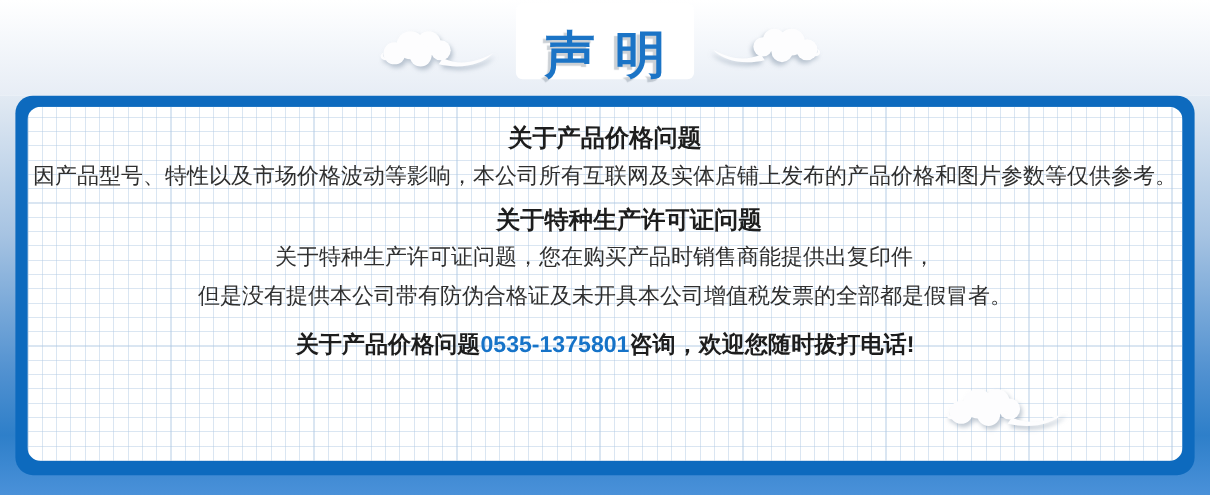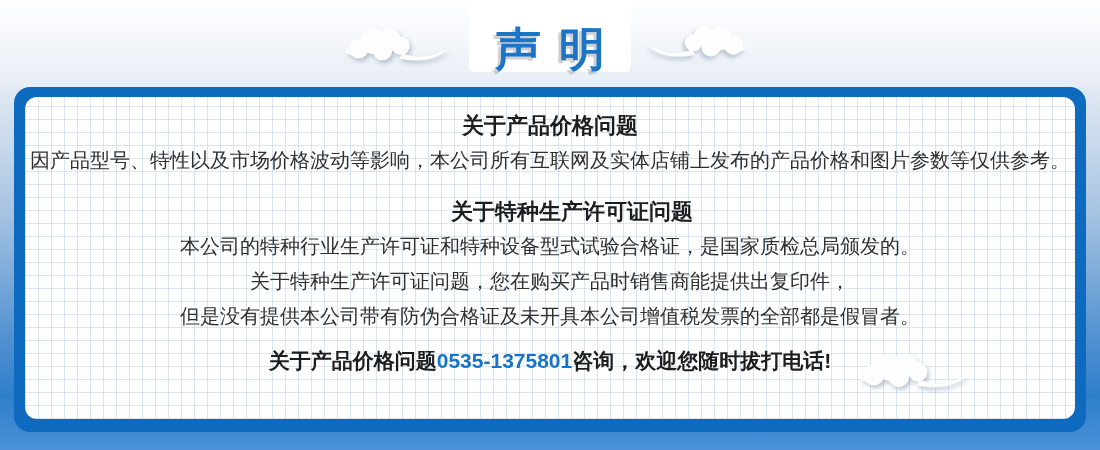--- a/index.html
+++ b/index.html
@@ -60,21 +60,21 @@
     text-align:center;color:#2d2d2d;
   }
   .notice .heading{
     font-size:22px;font-weight:700;color:#1d1d1d;
     line-height:35px;
   }
   .notice .line{
     font-size:20px;font-weight:400;color:#2f2f2f;
     line-height:35px;white-space:nowrap;
   }
-  .notice .heading.second{margin-top:16px;padding-left:44px;}
+  .notice .heading.second{margin-top:4px;padding-left:44px;}
   .notice .footer-line{
     margin-top:8px;
     font-size:21px;font-weight:700;color:#1d1d1d;
     line-height:38px;white-space:nowrap;
   }
   .notice .phone{color:#1673c8;}
 </style>
 </head>
 <body>
 
@@ -128,21 +128,20 @@
             <path d="M66,34 C82,41 98,39 116,29 C105,41 84,45 62,40 Z"></path>
             <path d="M10,36 C4,36 2,31 7,28 C5,32 8,34 12,33 Z"></path>
           </g>
         </svg>
       </div>
 
       <div class="notice">
         <div class="heading">关于产品价格问题</div>
         <div class="line">因产品型号、特性以及市场价格波动等影响，本公司所有互联网及实体店铺上发布的产品价格和图片参数等仅供参考。</div>
         <div class="heading second">关于特种生产许可证问题</div>
-        <div class="line">本公司的特种行业生产许可证和特种设备型式试验合格证，是国家质检总局颁发的。</div>
         <div class="line">关于特种生产许可证问题，您在购买产品时销售商能提供出复印件，</div>
         <div class="line">但是没有提供本公司带有防伪合格证及未开具本公司增值税发票的全部都是假冒者。</div>
         <div class="footer-line">
           <span>关于产品价格问题</span><span class="phone">0535-1375801</span><span>咨询，欢迎您随时拔打电话!</span>
         </div>
       </div>
 
     </div>
   </div>
 

